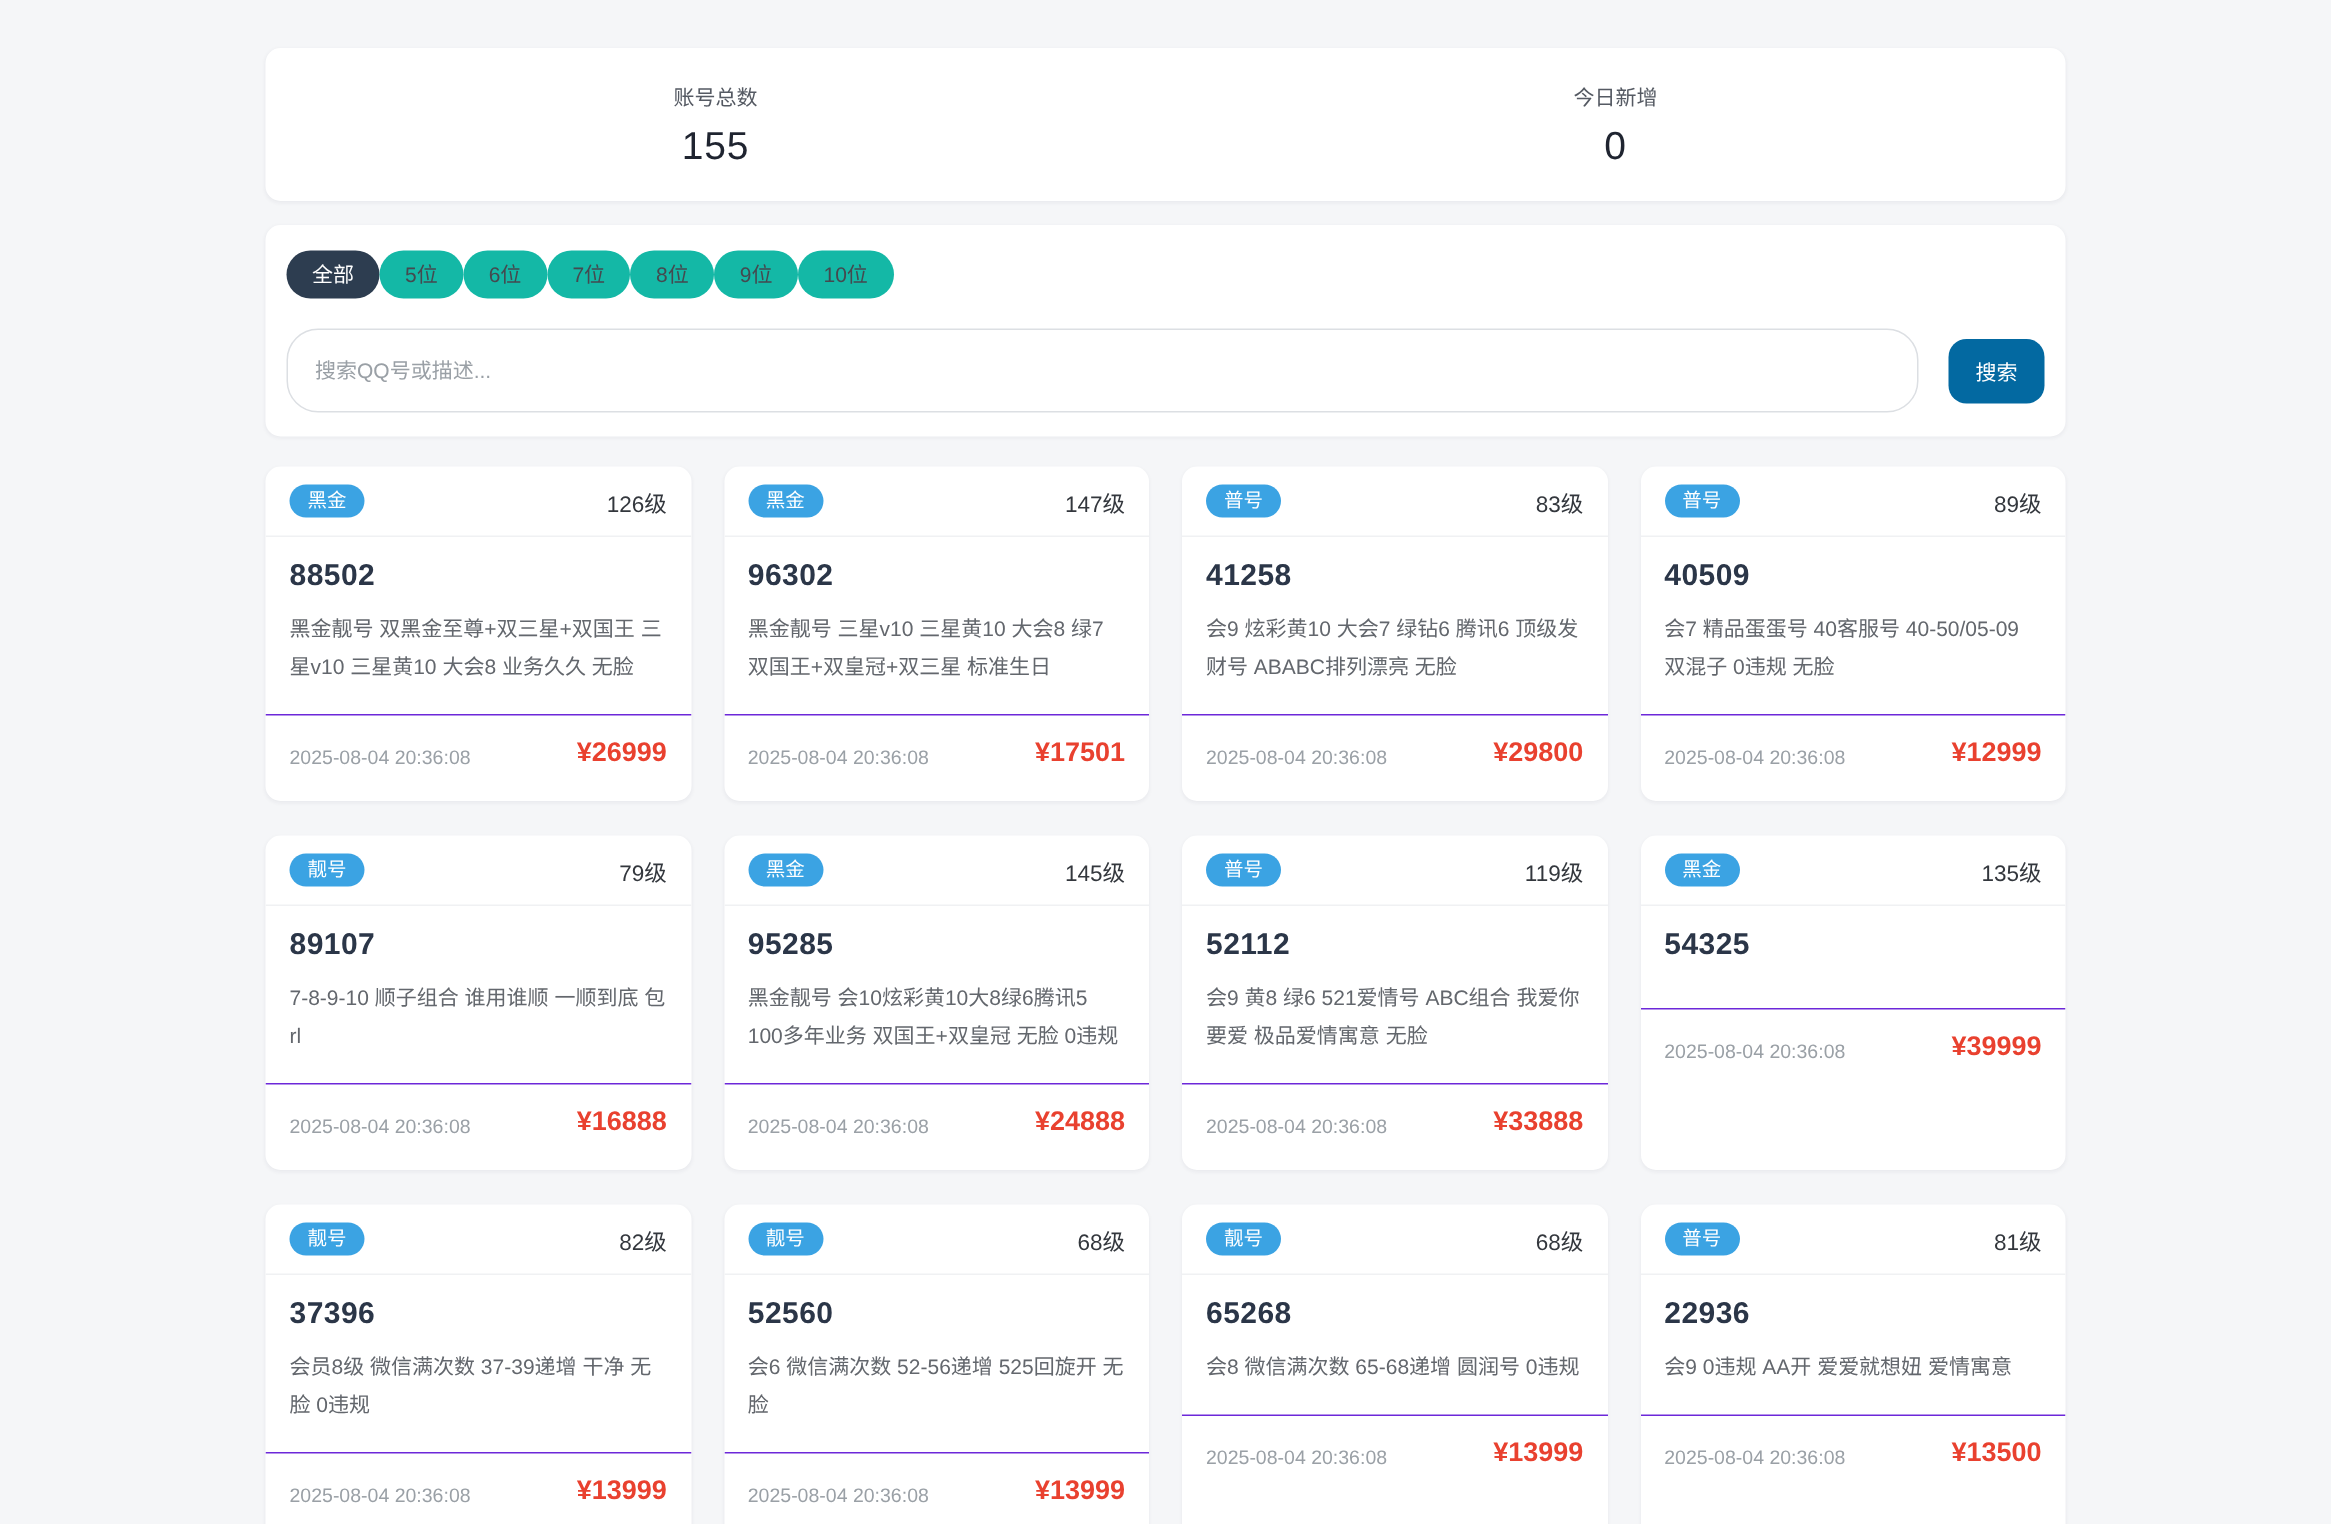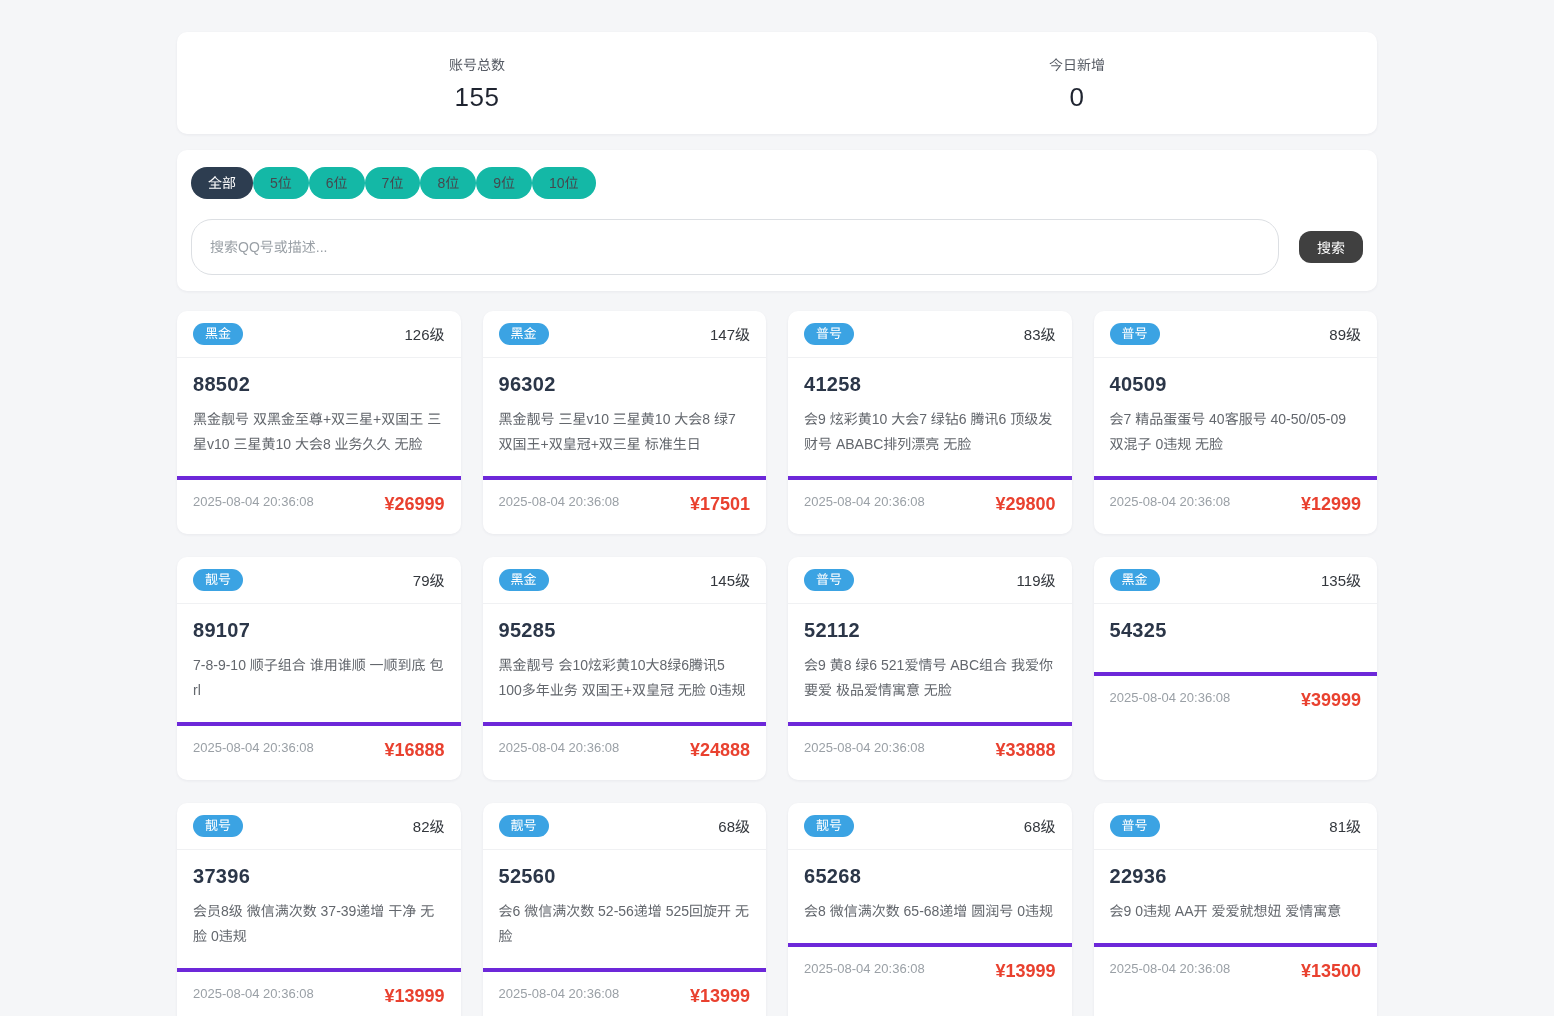--- a/index.html
+++ b/index.html
@@ -63,25 +63,25 @@
     padding: 0 18px;
     font-size: 14px;
     font-family: inherit;
     color: #333;
     outline: none;
     background: #fff;
   }
   .search-input::placeholder { color: #9aa0a6; }
   .search-btn {
     width: 64px;
-    height: 32px;
+    height: 43px;
     margin-left: 20px;
     border: none;
     border-radius: 12px;
-    background: #404040;
+    background: #0369a1;
     color: #ffffff;
     font-size: 14px;
     font-family: inherit;
     cursor: pointer;
   }
 
   
   .grid {
     margin-top: 20px;
     display: grid;
@@ -91,21 +91,21 @@
   }
   .card {
     display: flex;
     flex-direction: column;
     overflow: hidden;
     cursor: pointer;
   }
   .card-head {
     display: flex;
     justify-content: space-between;
-    align-items: flex-start;
+    align-items: flex-end;
     padding: 12px 16px;
     border-bottom: 1px solid #f0f1f3;
     gap: 12px;
   }
   .badge {
     display: inline-block;
     background: #3ba3e3;
     color: #ffffff;
     font-size: 13px;
     line-height: 22px;
@@ -122,24 +122,24 @@
     color: #2b3648;
     margin-bottom: 11px;
     letter-spacing: 0.3px;
   }
   .desc {
     font-size: 14px;
     color: #63676d;
     line-height: 1.78;
   }
   .card-foot {
-    border-top: 4px solid #6d28d9;
+    border-top: 1px solid #6d28d9;
     display: flex;
     justify-content: space-between;
-    align-items: flex-start;
+    align-items: flex-end;
     padding: 14px 16px;
   }
   .time { font-size: 13px; color: #9aa0a6; }
   .price { font-size: 18px; font-weight: 700; color: #e9412f; }
 </style>
 </head>
 <body>
 
 <div class="container">
 

